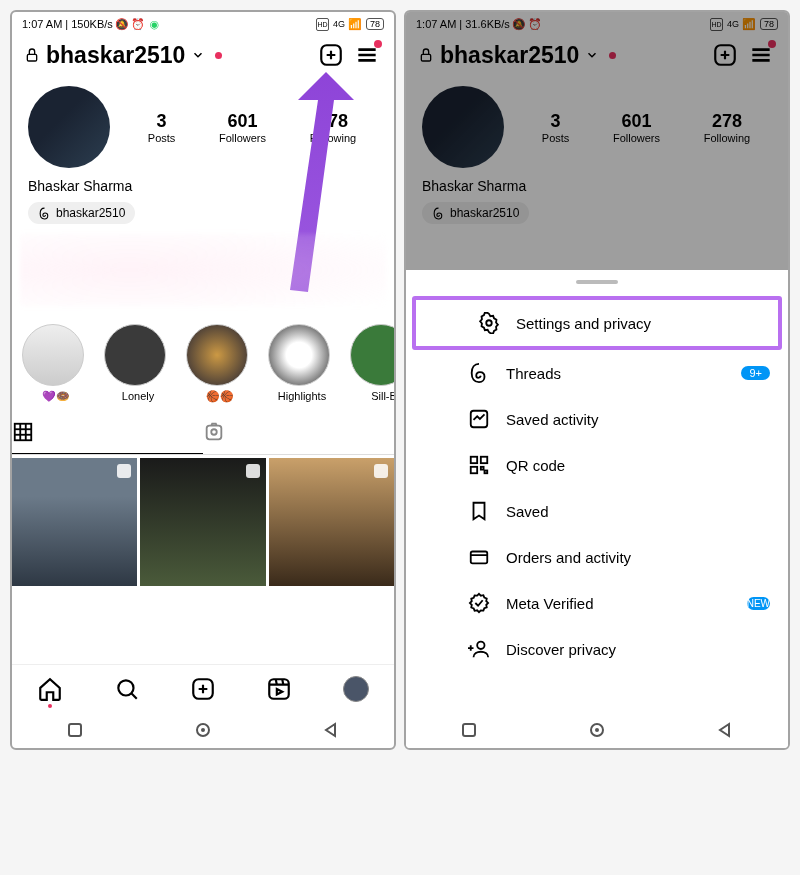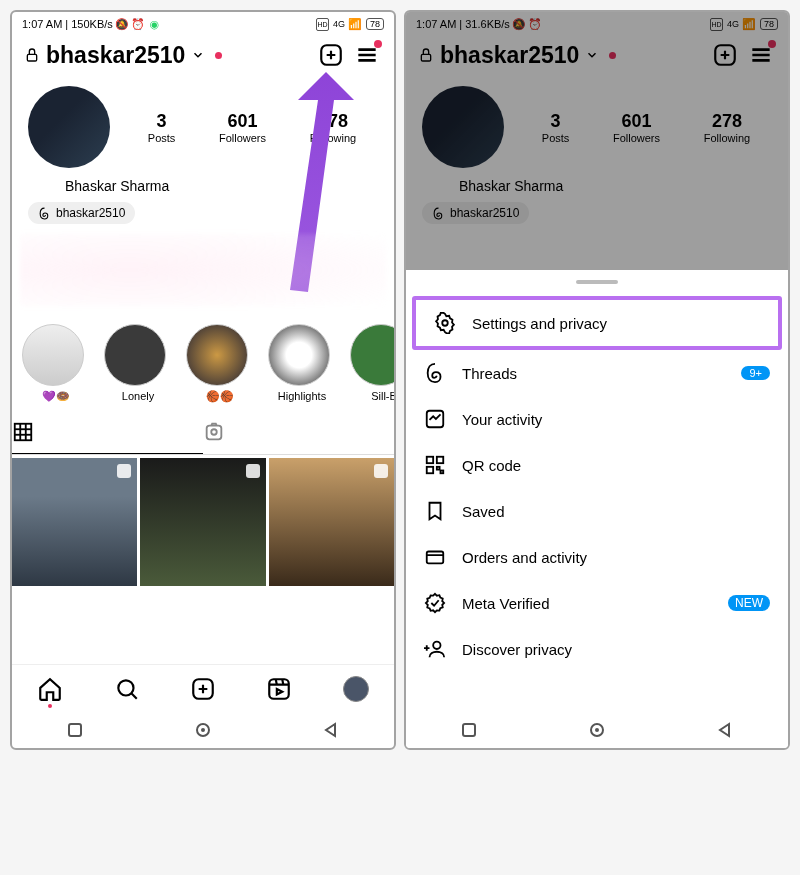--- a/index.html
+++ b/index.html
@@ -14,21 +14,21 @@
 .header .dot { width: 7px; height: 7px; background: #e8305f; border-radius: 50%; margin-left: 4px; }
 .header-spacer { flex: 1; }
 .header-btn { width: 30px; height: 30px; display: flex; align-items: center; justify-content: center; position: relative; }
 .notif-dot { position: absolute; top: 0; right: 0; width: 8px; height: 8px; background: #e8305f; border-radius: 50%; }
 .stats-row { display: flex; align-items: center; padding: 8px 16px; }
 .avatar { width: 82px; height: 82px; border-radius: 50%; background: linear-gradient(135deg, #1a2332 40%, #2c3e50 100%); margin-right: 16px; flex-shrink: 0; }
 .stats { flex: 1; display: flex; justify-content: space-around; }
 .stat { text-align: center; }
 .stat .num { font-size: 18px; font-weight: bold; }
 .stat .lbl { font-size: 11px; }
-.display-name { padding: 2px 16px; font-size: 14px; margin-left: 37px; }
+.display-name { padding: 2px 16px; font-size: 14px; }
 .threads-badge { margin: 6px 16px; display: inline-flex; align-items: center; gap: 5px; background: #efefef; border-radius: 14px; padding: 4px 10px; font-size: 12px; }
 .bio-area { height: 72px; margin: 4px 8px; background: radial-gradient(ellipse at 30% 50%, rgba(255,220,235,0.35), rgba(255,255,255,0.1)); filter: blur(2px); }
 .profile-btns { display: flex; gap: 8px; padding: 0 10px; }
 .pbtn { flex: 1; background: #efefef; border-radius: 8px; padding: 10px; text-align: center; font-size: 14px; }
 .highlights { display: flex; gap: 14px; padding: 14px 10px 8px 10px; overflow: hidden; }
 .hl { text-align: center; width: 68px; flex-shrink: 0; }
 .hl .circ { width: 62px; height: 62px; border-radius: 50%; border: 1px solid #ccc; margin-bottom: 4px; background: #888; }
 .hl .cap { font-size: 11px; }
 .tabs { display: flex; border-bottom: 1px solid #ddd; }
 .tabs .tab { flex: 1; text-align: center; padding: 10px 0; }
@@ -42,25 +42,25 @@
 .bottom-nav { position: absolute; bottom: 36px; left: 0; right: 0; height: 48px; display: flex; align-items: center; justify-content: space-around; border-top: 1px solid #eee; background: #fff; }
 .bnav-icon { width: 26px; height: 26px; position: relative; }
 .bnav-icon .tiny-dot { position:absolute; width:4px; height:4px; background:#e8305f; border-radius:50%; bottom:-6px; left:50%; transform:translateX(-50%); }
 .bnav-avatar { width:26px; height:26px; border-radius:50%; background:#4a5568; border:1px solid #888; }
 .sysnav { position: absolute; bottom: 0; left: 0; right: 0; height: 36px; display: flex; align-items: center; justify-content: space-around; }
 .arrow-callout { position: absolute; top: 60px; right: 40px; width: 100px; height: 220px; pointer-events: none; }
 
 .dim-overlay { position: absolute; inset: 0; background: rgba(0,0,0,0.38); }
 .bottom-sheet { position: absolute; left: 0; right: 0; top: 258px; bottom: 36px; background: #fff; border-radius: 14px 14px 0 0; padding-top: 10px; }
 .sheet-handle { width: 42px; height: 4px; background: #bbb; border-radius: 3px; margin: 0 auto 12px auto; }
-.menu-item { display: flex; align-items: center; padding: 12px 18px; gap: 16px; font-size: 15px; position: relative; }
+.menu-item { display: flex; align-items: center; padding: 12px 18px; gap: 16px; font-size: 15px; position: relative; margin-left: 44px; }
 .menu-item .micon { width: 22px; height: 22px; display:flex; align-items:center; justify-content:center; flex-shrink:0; }
 .highlight-box { border: 4px solid #b970f0; margin: 0 6px; border-radius: 3px; }
 .badge-9 { background: #0095f6; color: #fff; border-radius: 10px; padding: 1px 8px; font-size: 11px; position: absolute; right: 18px; }
-.badge-new { background: #0095f6; color: #fff; border-radius: 9px; padding: 1px 7px; font-size: 12px; position: absolute; right: 18px; }
+.badge-new { background: #0095f6; color: #fff; border-radius: 9px; padding: 1px 0; font-size: 10px; position: absolute; right: 18px; }
 svg { display: block; }
 </style>
 </head>
 <body>
 
 <div class="phone">
   
   <div class="statusbar">
     <div class="left">
       <span>1:07 AM</span>
@@ -349,21 +349,21 @@
       <span>Threads</span>
       <span class="badge-9">9+</span>
     </div>
     <div class="menu-item">
       <span class="micon">
           <svg width="22" height="22" viewBox="0 0 24 24" fill="none" stroke="#000" stroke-width="2">
             <rect x="3" y="3" width="18" height="18" rx="3"></rect>
             <polyline points="6 13 10 9 13 12 18 7"></polyline>
           </svg>
         </span>
-      <span>Your activity</span>
+      <span>Saved activity</span>
     </div>
     <div class="menu-item">
       <span class="micon">
           <svg width="22" height="22" viewBox="0 0 24 24" fill="none" stroke="#000" stroke-width="2">
             <rect x="3" y="3" width="7" height="7"></rect>
             <rect x="14" y="3" width="7" height="7"></rect>
             <rect x="3" y="14" width="7" height="7"></rect>
             <rect x="14" y="14" width="3" height="3"></rect>
             <rect x="18" y="18" width="3" height="3"></rect>
           </svg>

